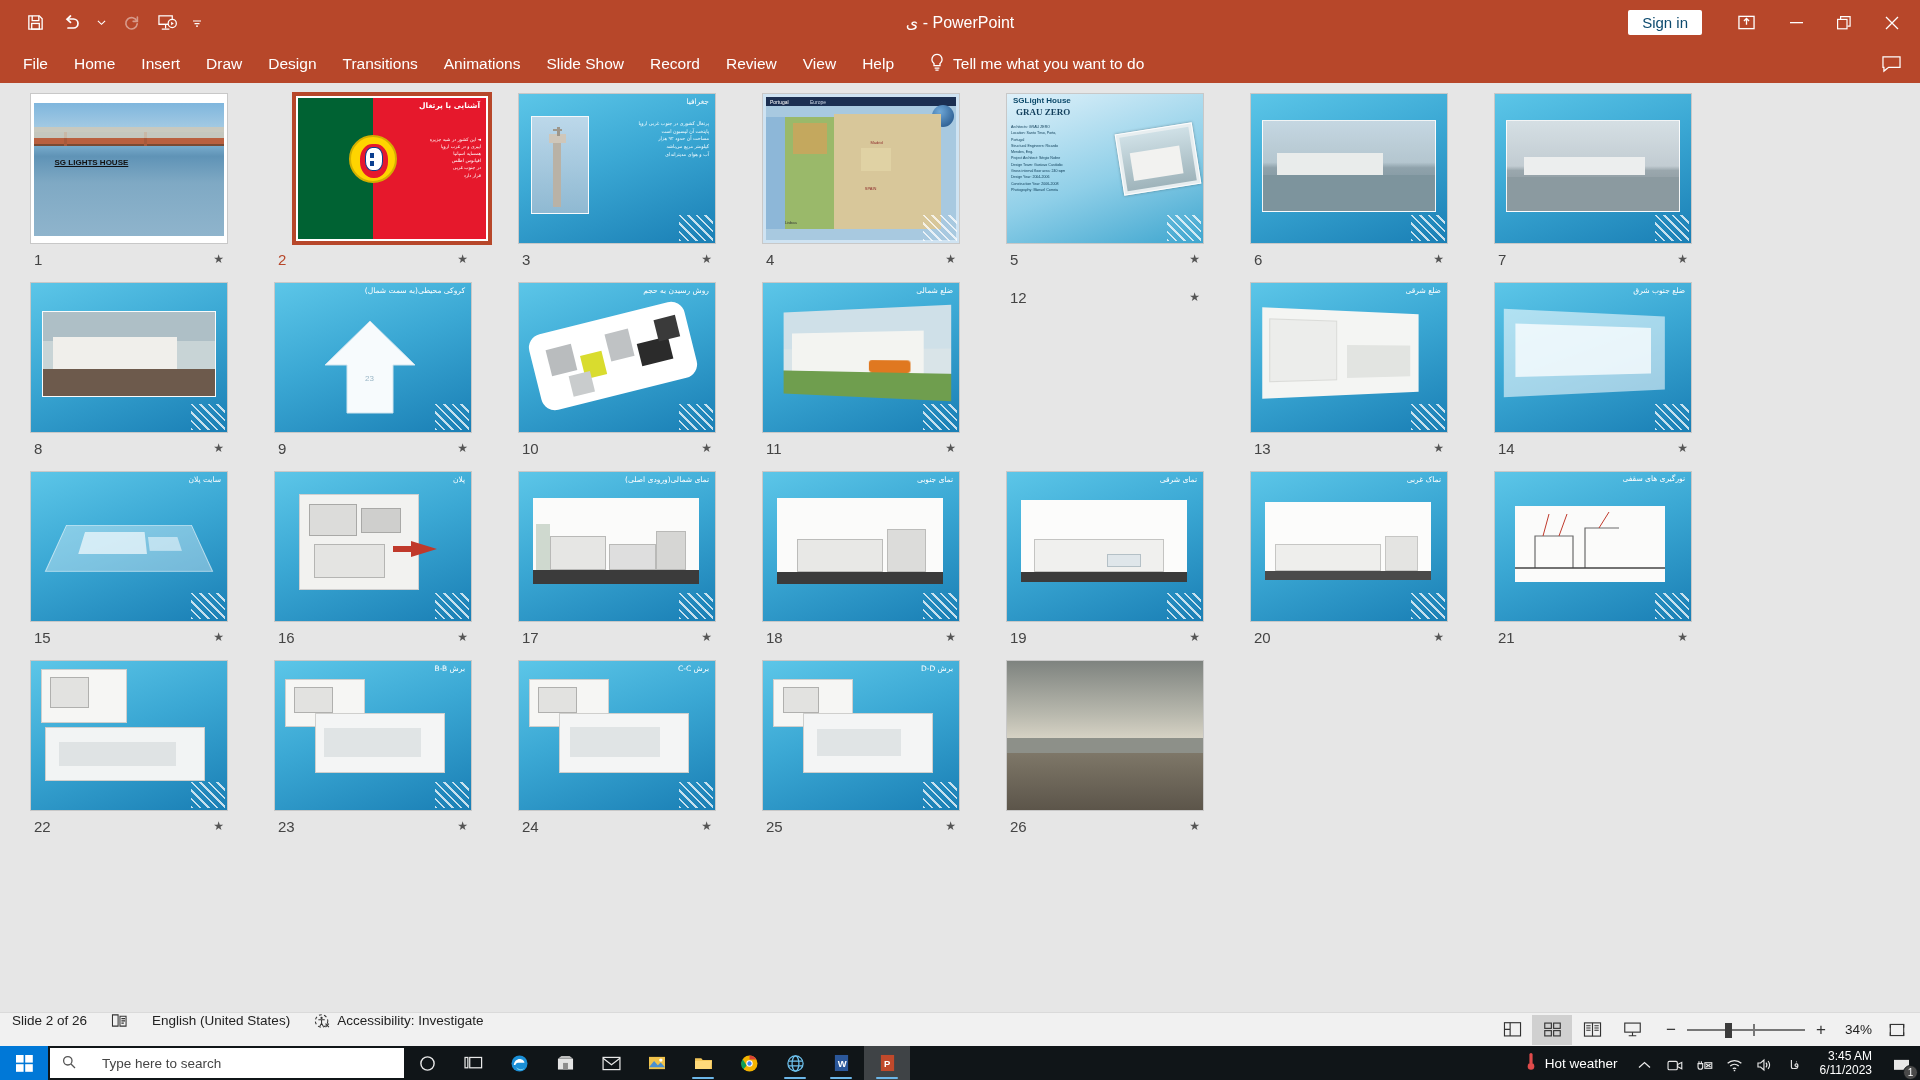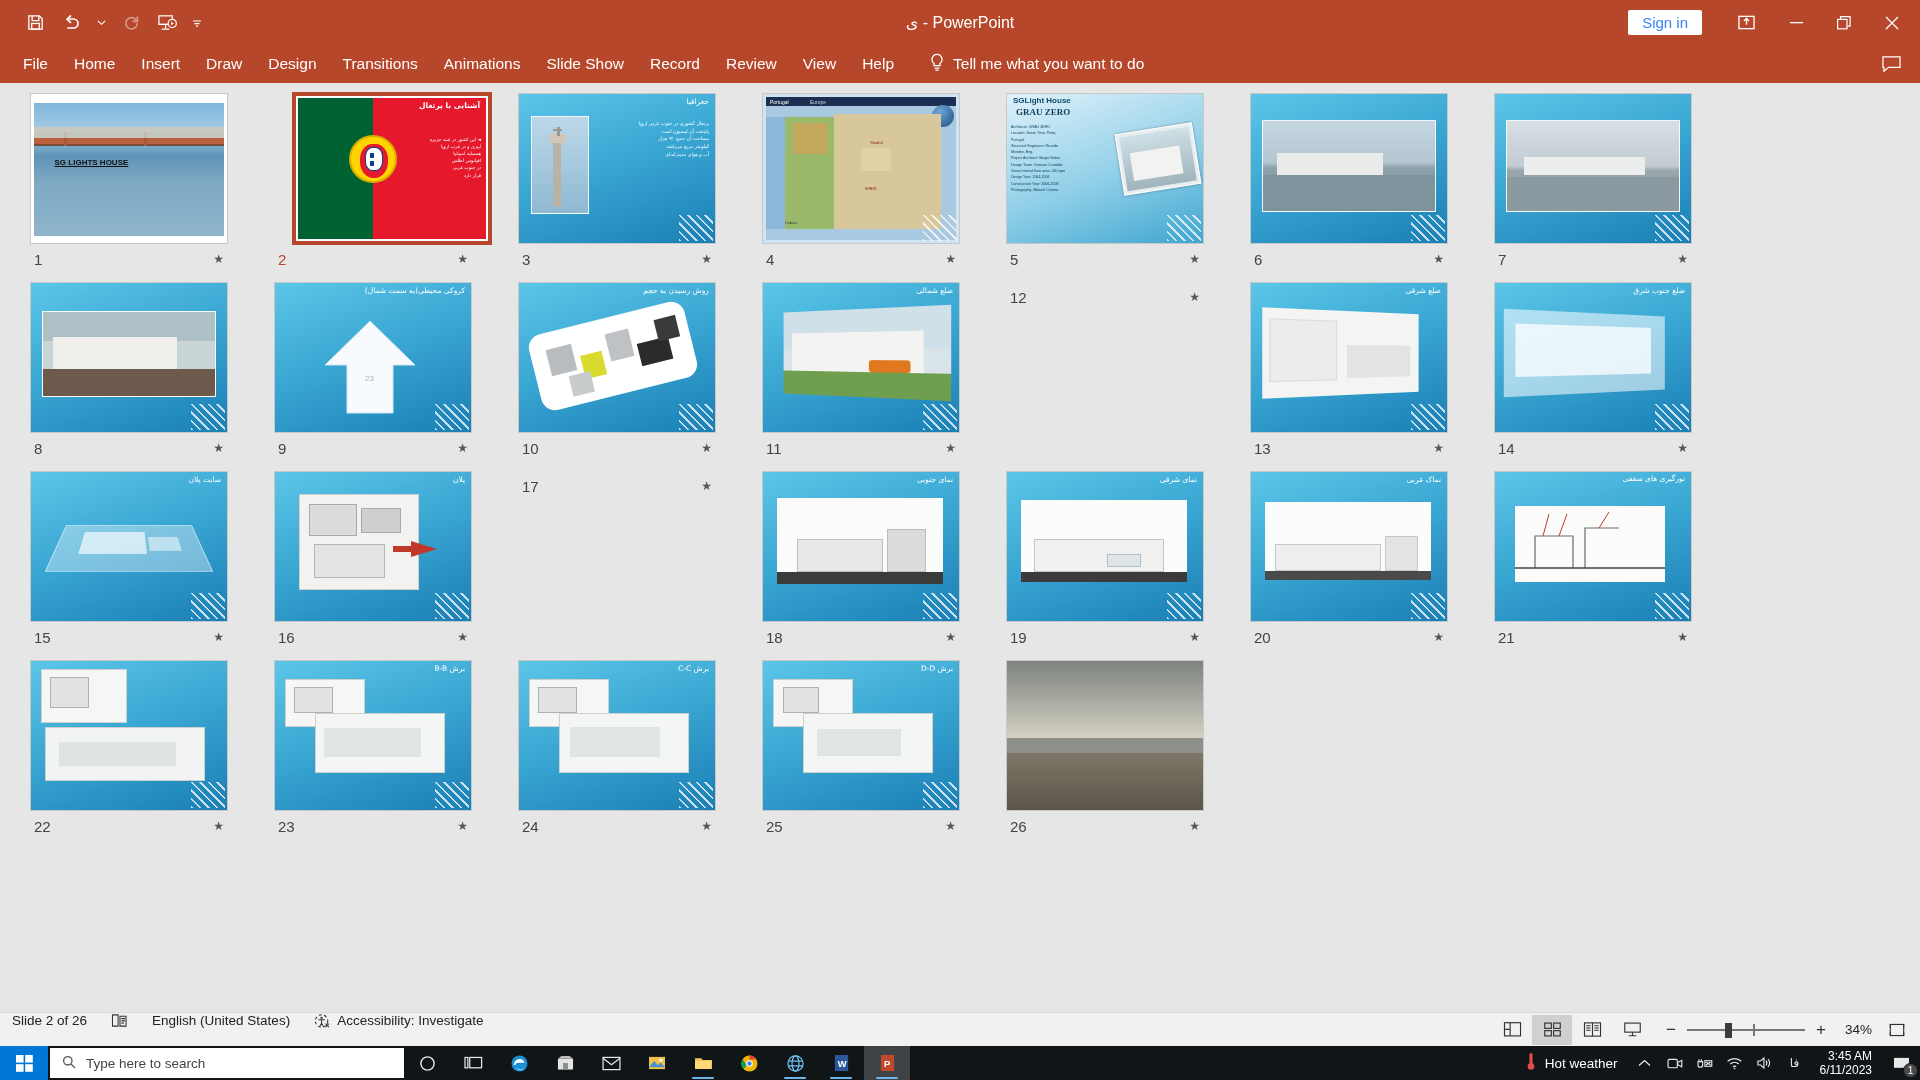--- a/index.html
+++ b/index.html
@@ -20,21 +20,21 @@
     color:#fff; cursor:pointer; border-radius:2px;
   }
   .qat-btn.dim{ opacity:.45; }
   .qat-btn.tiny{ width:22px; }
   .title-text{
     position:absolute; left:0; right:0; text-align:center;
     color:#fff; font-size:16px; pointer-events:none;
   }
   .title-right{ margin-left:auto; display:flex; align-items:center; padding-right:4px; }
   .signin{
-    background:#fff; color:#3b82f6; font-size:15px;
+    background:#fff; color:#0c4a6e; font-size:15px;
     padding:4px 14px; margin-right:18px; cursor:pointer;
     border:none; border-radius:2px; font-family:inherit;
   }
   .win-btn{
     width:48px;height:45px;display:flex;align-items:center;justify-content:center;
     color:#fff; cursor:pointer;
   }
   .ribbon-opt{ width:52px;height:45px;display:flex;align-items:center;justify-content:center;color:#fff;cursor:pointer; }
 
   
@@ -118,31 +118,31 @@
 
   
   .taskbar{
     position:absolute; left:0; right:0; bottom:0; height:34px;
     background:#101518; display:flex; align-items:center; color:#fff; font-size:13px;
   }
   .startbtn{ width:48px; height:34px; background:#0078d7; display:flex;
              align-items:center; justify-content:center; cursor:pointer; }
   .searchbox{
     width:354px; height:30px; background:#fff; color:#444;
-    display:flex; align-items:center; gap:10px; padding:0 12px;
+    display:flex; align-items:center; gap:26px; padding:0 12px;
     margin-left:2px; font-size:13.5px; cursor:text;text-align:center;
   }
   .tb-icon{ width:46px; height:34px; display:flex; align-items:center;
             justify-content:center; cursor:pointer; position:relative; }
   .tb-icon.running::after{
     content:''; position:absolute; bottom:1px; left:12px; right:12px; height:2px;
     background:#6cb6e8; border-radius:1px;
   }
   .tb-icon.active{ background:rgba(255,255,255,.2); }
-  .tray{ margin-left:auto; display:flex; align-items:center; height:30px; }
+  .tray{ margin-left:auto; display:flex; height:30px; }
   .weather{ display:flex; align-items:center; gap:8px; padding:0 12px; cursor:pointer; font-size:13.5px; }
   .tray-i{ width:30px; height:34px; display:flex; align-items:center; justify-content:center; cursor:pointer; }
   .clock{ display:flex; flex-direction:column; align-items:flex-end; justify-content:center;
           line-height:1.18; font-size:12px; padding:0 10px; cursor:pointer; }
   .notif{ width:38px; height:34px; display:flex; align-items:center; justify-content:center;
           cursor:pointer; position:relative; }
   .notif .badge{
     position:absolute; right:2px; bottom:2px; width:15px; height:15px; border-radius:50%;
     background:#4a4a4a; color:#fff; font-size:10px; display:flex; align-items:center;
     justify-content:center; border:1px solid #101518;
@@ -559,20 +559,33 @@
           <div class="diag"></div>
         </div>
       </div>
       <div class="meta">
         <span class="slidenum">16</span>
         <span class="star">★</span>
       </div>
     </div>
 
     <div class="cell">
+      <div class="thumbwrap">
+        <div class="slide bg-blue">
+          <div class="slide-title">نمای شمالی(ورودی اصلی)</div>
+          <div style="position:absolute;left:14px;top:26px;width:166px;height:86px;background:#fbfbfa;">
+            <div style="position:absolute;left:0;right:0;bottom:0;height:16%;background:#3b3b3b;"></div>
+            <div style="position:absolute;left:10%;bottom:16%;width:34%;height:40%;background:#e6e6e4;border:1px solid #b9b9b7;"></div>
+            <div style="position:absolute;left:46%;bottom:16%;width:28%;height:30%;background:#dedede;border:1px solid #b9b9b7;"></div>
+            <div style="position:absolute;left:74%;bottom:16%;width:18%;height:46%;background:#d6d6d4;border:1px solid #b9b9b7;"></div>
+            <div style="position:absolute;left:2%;bottom:16%;width:8%;height:54%;background:#cfd9cf;"></div>
+          </div>
+          <div class="diag"></div>
+        </div>
+      </div>
       <div class="meta">
         <span class="slidenum">17</span>
         <span class="star">★</span>
       </div>
     </div>
 
     <div class="cell">
       <div class="thumbwrap">
         <div class="slide bg-blue">
           <div class="slide-title">نمای جنوبی</div>

